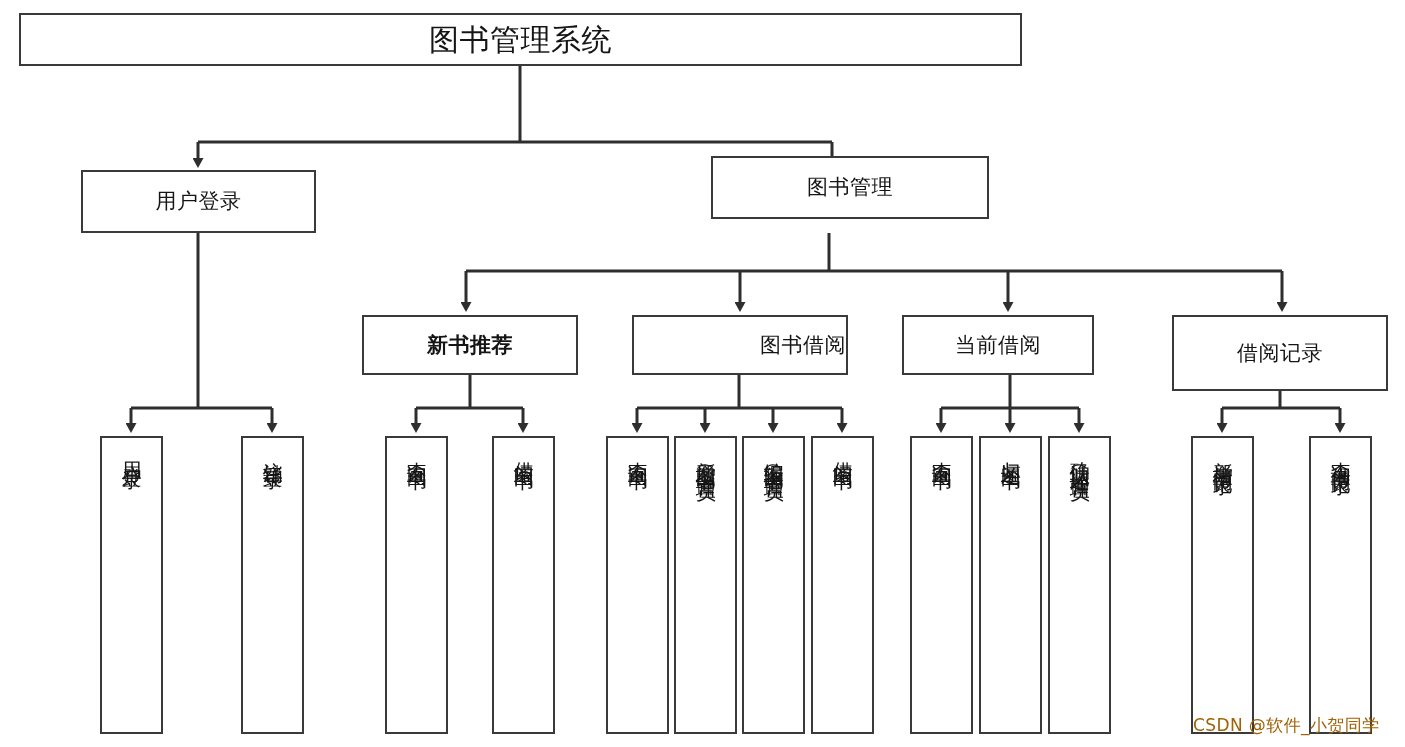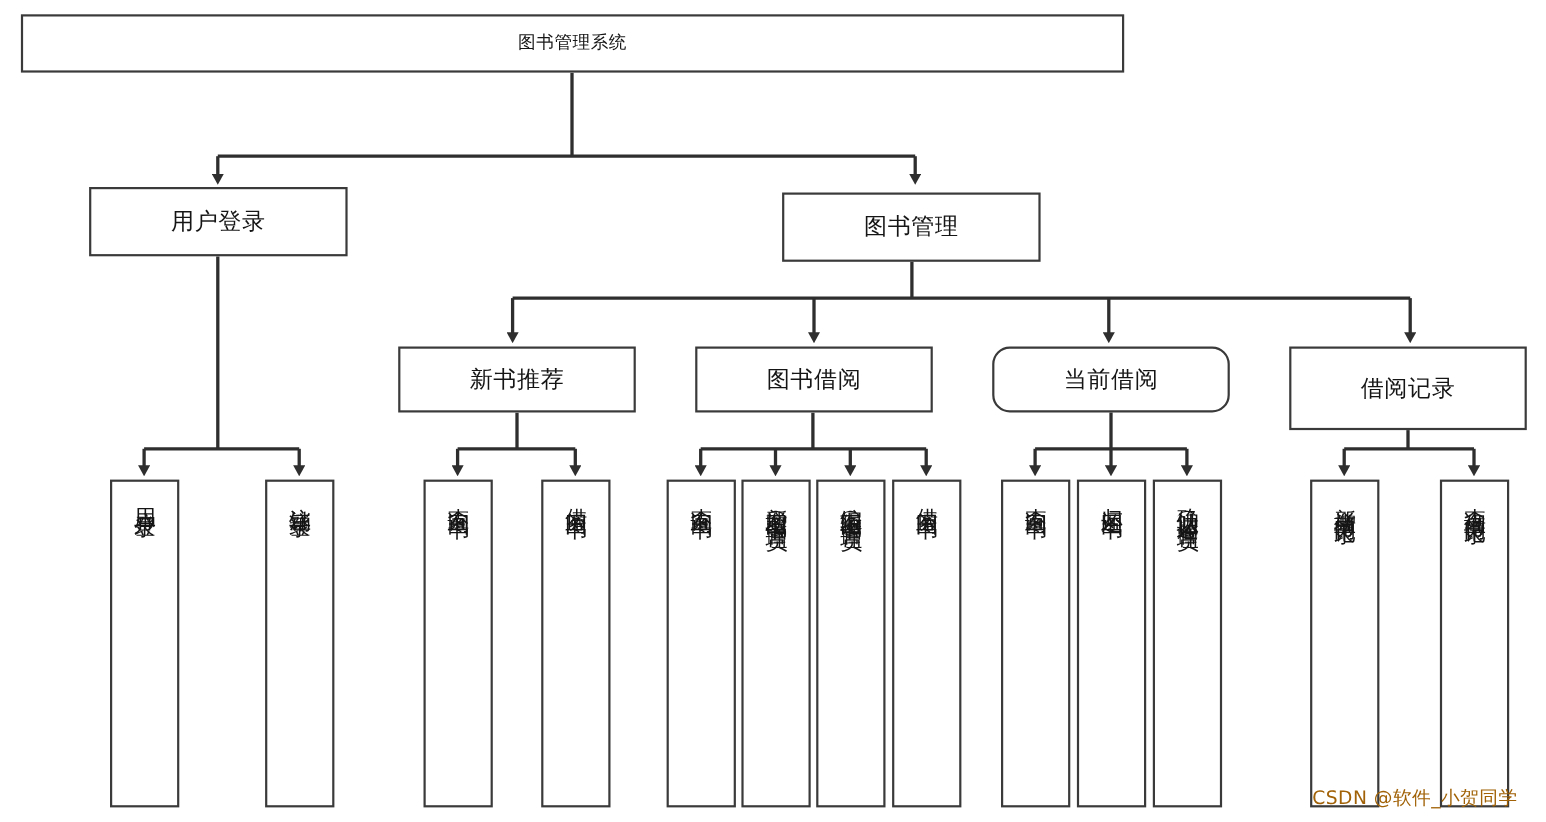--- a/index.html
+++ b/index.html
@@ -49,21 +49,21 @@
     padding-top: 8px;
   }
   .node.vertical .label {
     writing-mode: vertical-rl;
     text-orientation: upright;
     letter-spacing: 3px;
     font-size: 20px;
     white-space: normal;
     max-height: 278px;
   }
-  .node.root .label { font-size: 16px; }
+  .node.root .label { font-size: 30px; }
   .watermark {
     position: absolute;
     left: 1193px;
     top: 714px;
     font-size: 17px;
     color: #a16207;
     white-space: nowrap;
     z-index: 5;
     letter-spacing: 0.4px;
   }
@@ -123,31 +123,31 @@
     </g>
   </svg>
 
   <div class="node root" style="left:19px; top:13px; width:1003px; height:53px;">
     <span class="label">图书管理系统</span>
   </div>
 
   <div class="node" style="left:81px; top:170px; width:235px; height:63px;">
     <span class="label">用户登录</span>
   </div>
-  <div class="node" style="left:711px; top:175px; width:235px; height:63px;text-align:right;">
+  <div class="node" style="left:711px; top:156px; width:278px; height:63px;text-align:right;">
     <span class="label">图书管理</span>
   </div>
 
-  <div class="node" style="left:362px; top:315px; width:216px; height:60px;">
+  <div class="node" style="left:362px; top:315px; width:216px; height:60px;font-weight:bold;">
     <span class="label">新书推荐</span>
   </div>
-  <div class="node" style="left:632px; top:315px; width:216px; height:60px;">
+  <div class="node" style="left:632px; top:315px; width:216px; height:60px;justify-content:flex-end;">
     <span class="label">图书借阅</span>
   </div>
-  <div class="node" style="left:902px; top:315px; width:216px; height:60px;border-radius:16px;">
+  <div class="node" style="left:902px; top:315px; width:192px; height:60px;">
     <span class="label">当前借阅</span>
   </div>
   <div class="node" style="left:1172px; top:315px; width:216px; height:76px;">
     <span class="label">借阅记录</span>
   </div>
 
   <div class="node vertical" style="left:100px; top:436px; width:63px; height:298px;">
     <span class="label">用户登录</span>
   </div>
   <div class="node vertical" style="left:241px; top:436px; width:63px; height:298px;">

